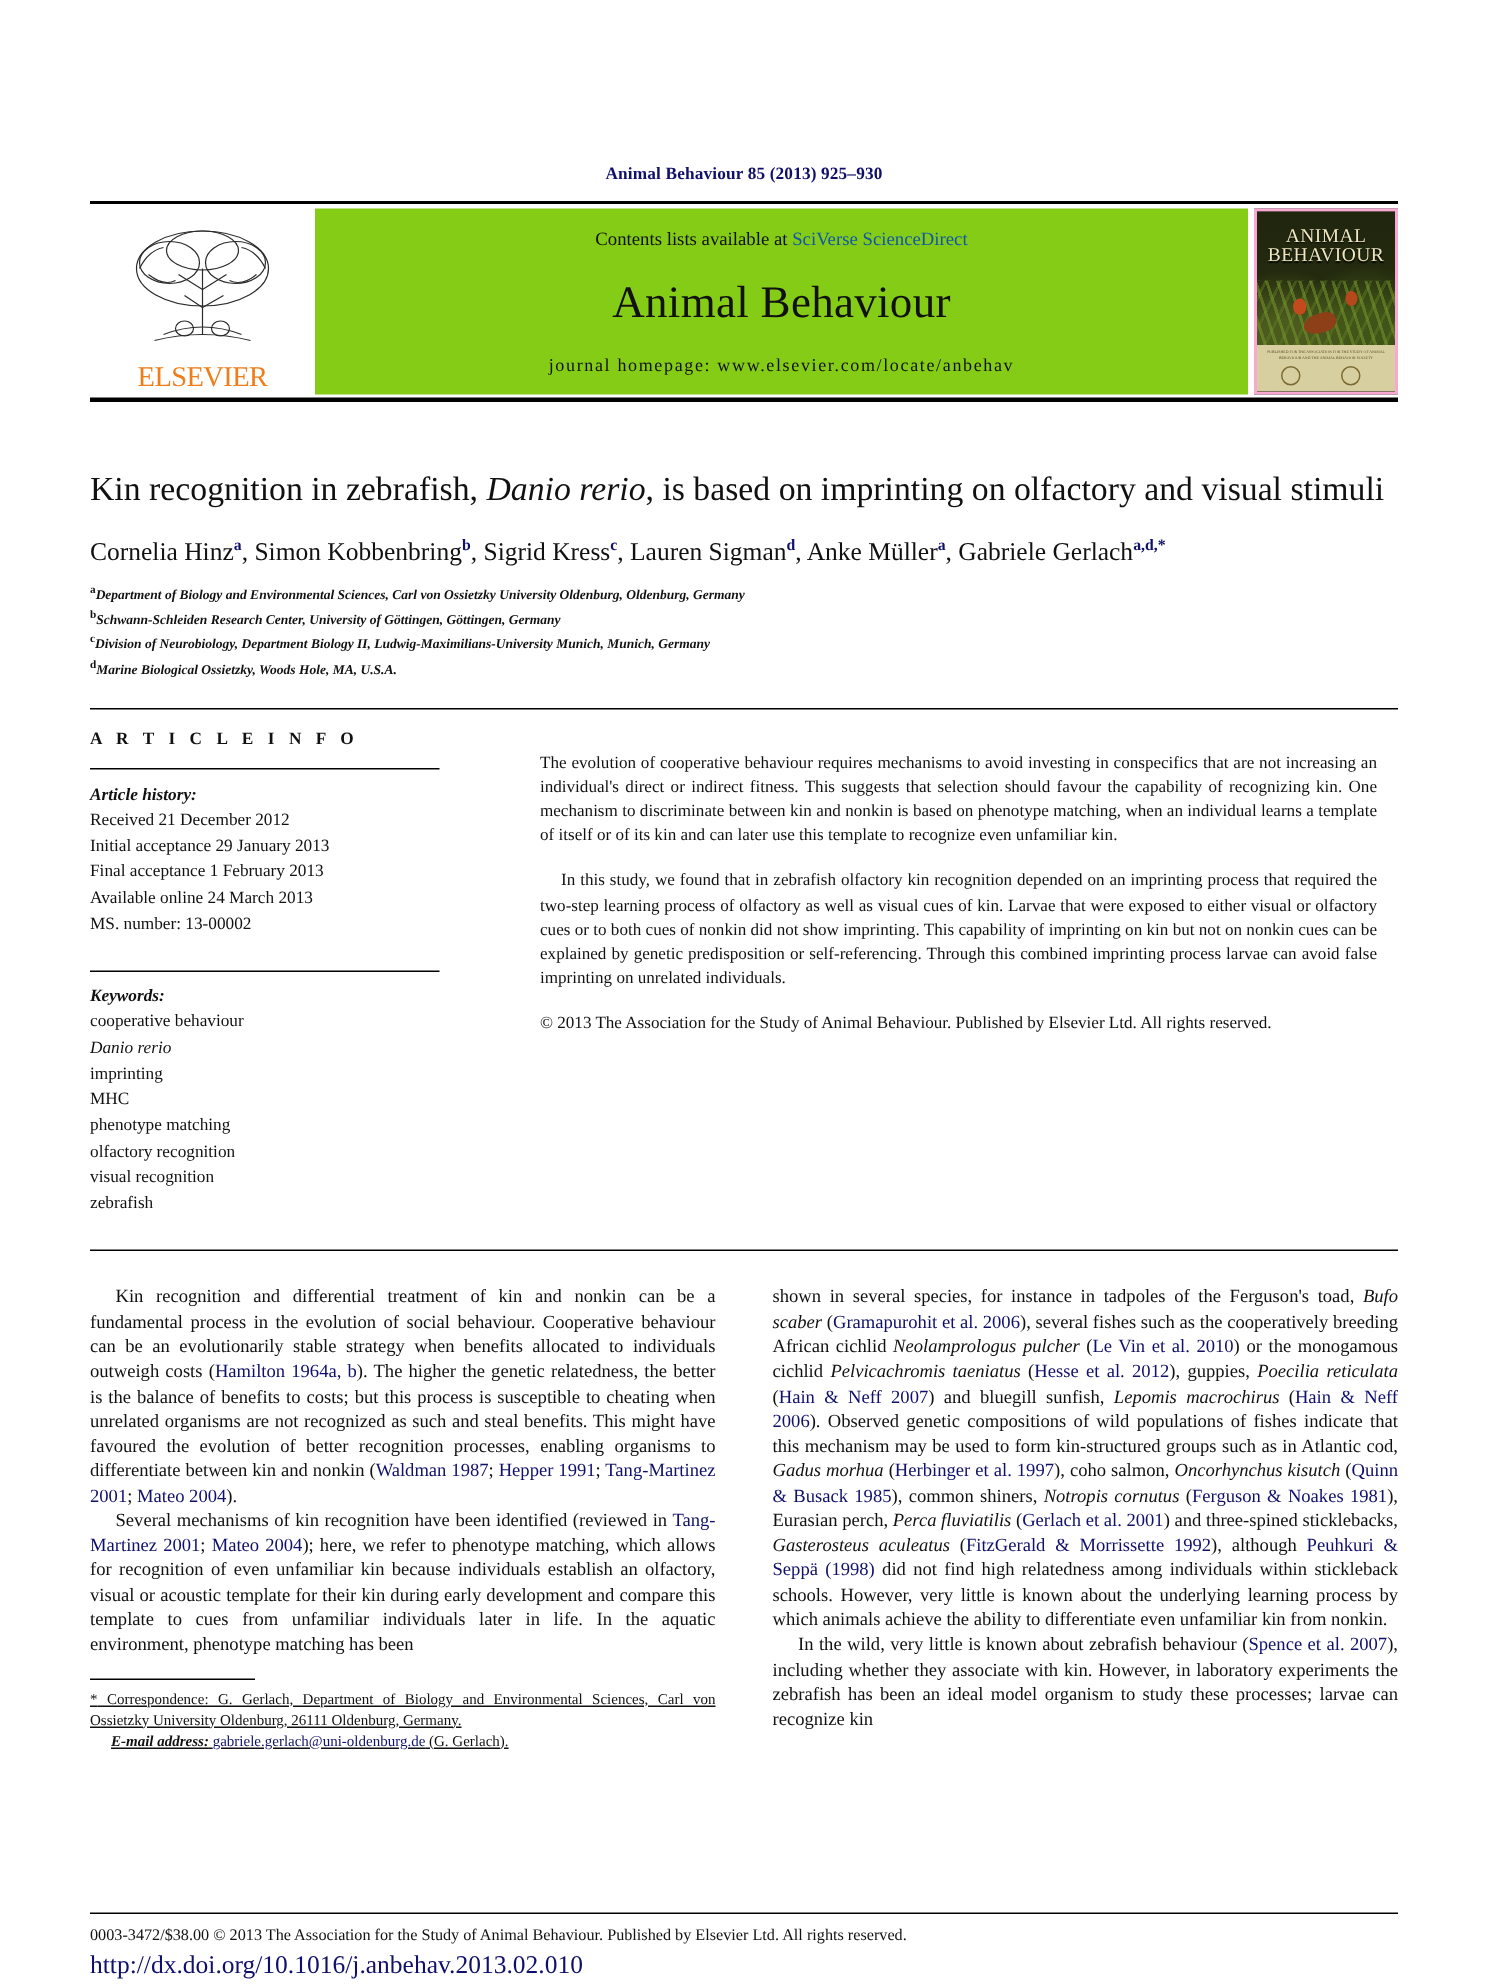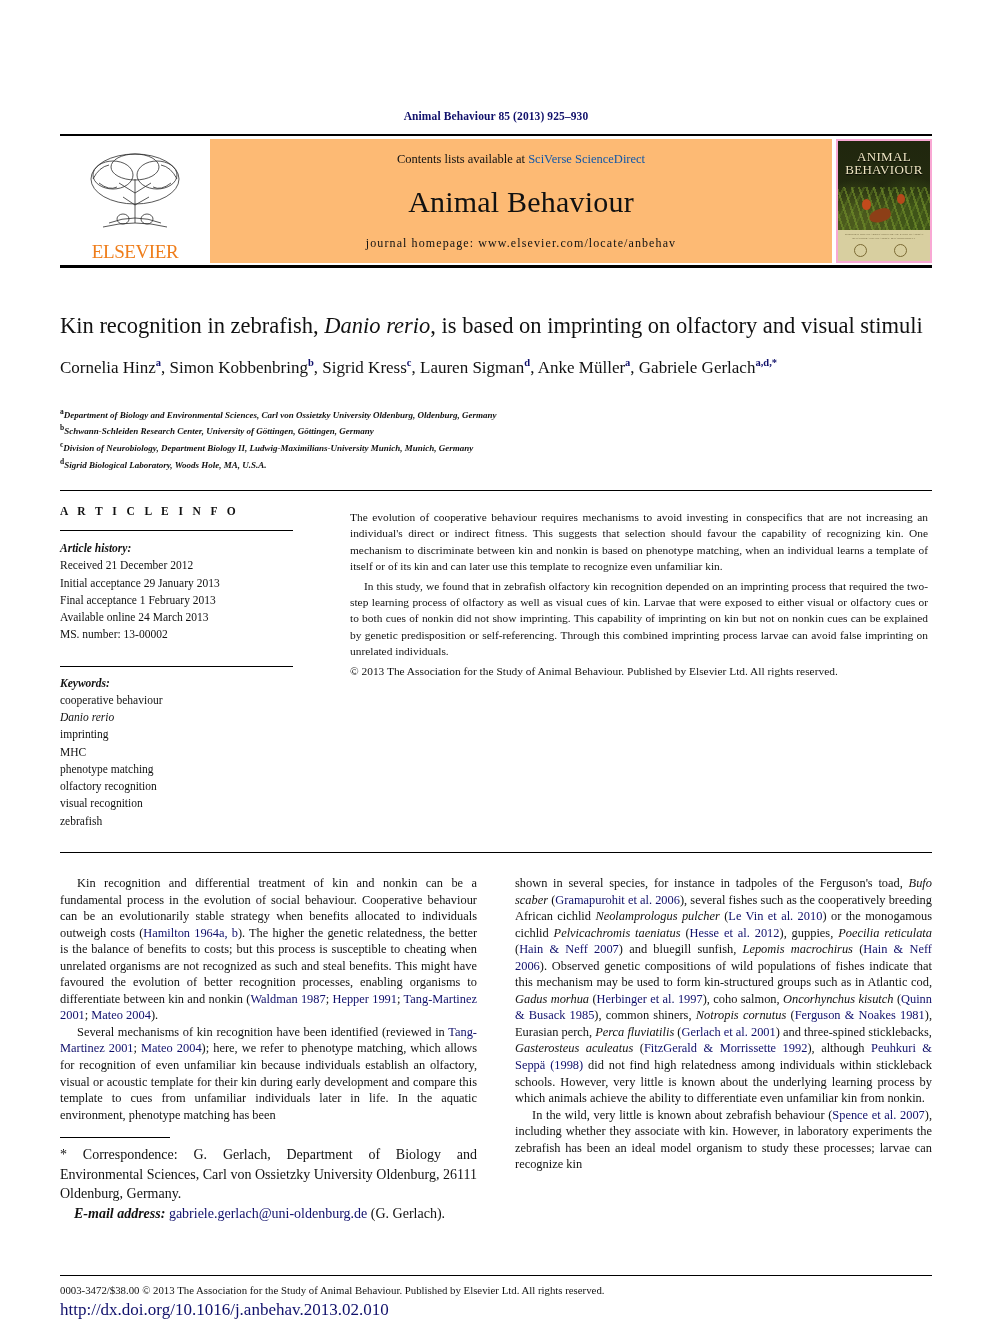--- a/index.html
+++ b/index.html
@@ -47,21 +47,21 @@
     font-family: "Liberation Serif", serif;
     font-size: 19px;
     letter-spacing: -0.4px;
     color: #ef7d1a;
     font-weight: normal;
     line-height: 1;
     margin-top: 1px;
   }
   .masthead-center {
     flex: 1 1 auto;
-    background: #fdba74;
+    background: #84cc16;
     display: flex;
     flex-direction: column;
     align-items: center;
     justify-content: space-between;
     padding: 13px 0 12px 0;
   }
   .contents-line { font-size: 12.5px; color:#111; }
   .contents-line .sd { color:#1157a8; }
   .journal-title {
     font-size: 30px;
@@ -141,21 +141,21 @@
     margin: 0;
   }
   .paper-title i { font-style: italic; }
   .authors {
     margin-top: 16px;
     font-size: 17px;
     color: #111;
     line-height: 1.3;
   }
   .authors sup { font-size: 10.5px; color:#10106b; font-weight:bold; vertical-align: super; }
-  .affils { margin-top: 26px; }
+  .affils { margin-top: 8px; }
   .affil {
     font-size: 9px;
     font-style: italic;
     font-weight: bold;
     color:#111;
     line-height: 1.52;
   }
   .affil sup { font-style: normal; font-size: 7.5px; vertical-align: super; }
 
   .rule-thin { border-top: 1px solid #000; margin-top: 18px; }
@@ -170,21 +170,21 @@
     color:#111;
   }
   .info-rule { border-top: 1px solid #000; margin: 13px 0 9px 0; width: 233px; }
   .info-body { font-size: 11.5px; line-height: 1.5; color:#111; }
   .info-body .lbl { font-style: italic; font-weight: bold; }
   .kw-rule { border-top: 1px solid #000; margin: 22px 0 8px 0; width: 233px; }
   .kw-item i { font-style: italic; }
 
   .abstract-col { flex: 1 1 auto; padding-left: 4px; }
   .abstract-col p {
-    margin: 4px;
+    margin: 14px;
     font-size: 11.4px;
     line-height: 1.42;
     text-align: justify;
     color:#111;
   }
   .abstract-col p.indent { text-indent: 14px; }
   .abstract-copy { margin-top: 2px !important; }
 
   .rule-thin2 { border-top: 1px solid #000; margin-top: 22px; }
 
@@ -197,24 +197,25 @@
     line-height: 1.335;
     text-align: justify;
     color:#111;
     text-indent: 17px;
   }
   .col p.cont { text-indent: 0; }
   .col i { font-style: italic; }
   .cite { color:#10106b; }
   .foot-sep { border-top: 1px solid #000; width: 110px; margin: 14px 0 7px 0; }
   .footnote {
-    font-size: 14px;
+    font-size: 10px;
     line-height: 1.4;
     text-align: justify;
     color:#111;
+    text-decoration:underline;
   }
   .footnote .em { font-style: italic; font-weight:bold; }
   .footnote a, .footnote .lnk { color:#10106b; text-decoration:none; }
 
   
   .bottom-block { position: absolute; left: 60px; right: 60px; bottom: 40px; }
   .bottom-rule { border-top: 1px solid #000; margin-bottom: 7px; }
   .issn-line { font-size: 10.8px; color:#111; line-height:1.45; }
   .doi-line { font-size: 17px; color:#10106b; line-height:1.45; }
 </style>
@@ -279,21 +280,21 @@
     <h1 class="paper-title"><span>Kin recognition in zebrafish, </span><i>Danio rerio</i><span>, is based on imprinting on olfactory and visual stimuli</span></h1>
 
     <div class="authors">
       <span><span>Cornelia Hinz</span><sup>a</sup><span>, </span></span><span><span>Simon Kobbenbring</span><sup>b</sup><span>, </span></span><span><span>Sigrid Kress</span><sup>c</sup><span>, </span></span><span><span>Lauren Sigman</span><sup>d</sup><span>, </span></span><span><span>Anke Müller</span><sup>a</sup><span>, </span></span><span><span>Gabriele Gerlach</span><sup>a,d,*</sup></span>
     </div>
 
     <div class="affils">
       <div class="affil"><sup>a</sup><span>Department of Biology and Environmental Sciences, Carl von Ossietzky University Oldenburg, Oldenburg, Germany</span></div>
       <div class="affil"><sup>b</sup><span>Schwann-Schleiden Research Center, University of Göttingen, Göttingen, Germany</span></div>
       <div class="affil"><sup>c</sup><span>Division of Neurobiology, Department Biology II, Ludwig-Maximilians-University Munich, Munich, Germany</span></div>
-      <div class="affil"><sup>d</sup><span>Sigrid Biological Laboratory, Woods Hole, MA, U.S.A.</span></div>
+      <div class="affil"><sup>d</sup><span>Marine Biological Ossietzky, Woods Hole, MA, U.S.A.</span></div>
     </div>
   </div>
 
   <div class="rule-thin"></div>
 
   <div class="info-abstract">
 
     <div class="info-col">
       <div class="info-head">A R T I C L E  I N F O</div>
       <div class="info-rule"></div>

